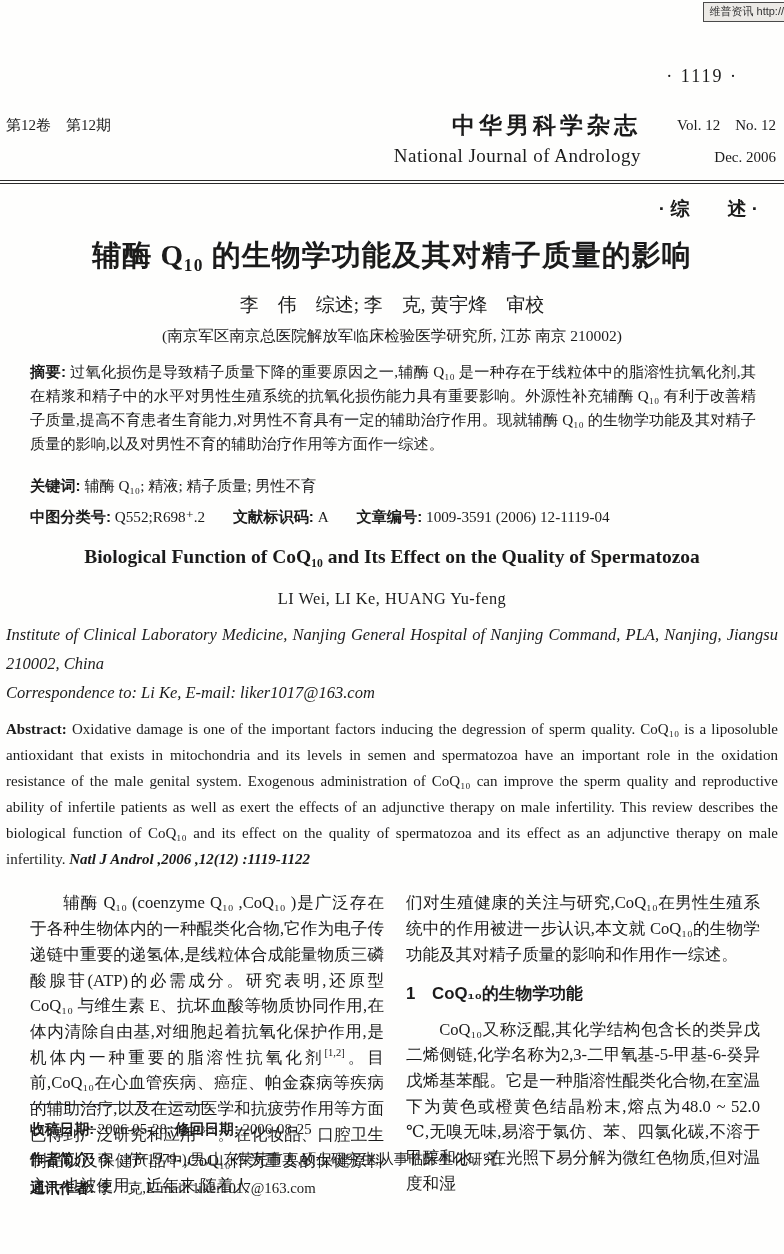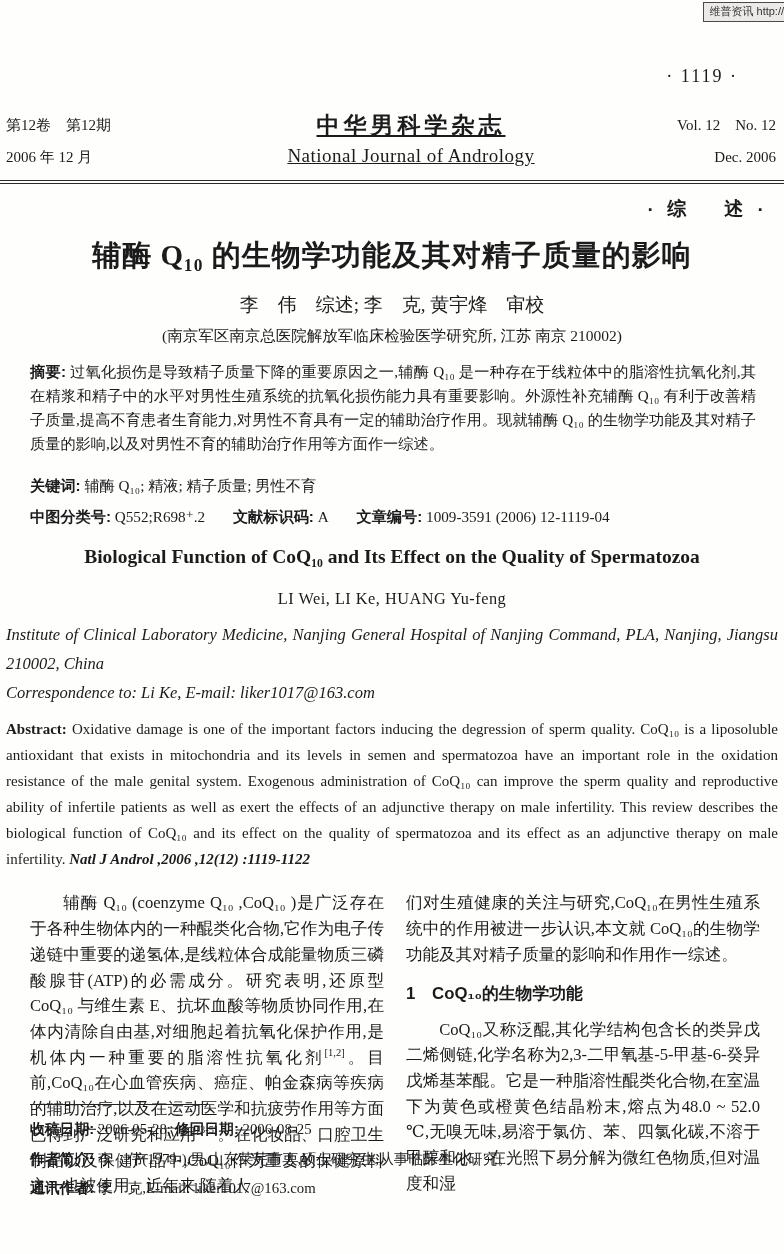--- a/index.html
+++ b/index.html
@@ -22,32 +22,32 @@
   }
   .page-number{
     position:absolute;top:66px;right:46px;
     font-size:18px;letter-spacing:2px;
   }
   .header-row{
     display:flex;align-items:flex-start;
     padding:110px 8px 0 6px;
   }
   .header-left{width:175px;font-size:15px;line-height:2.1;white-space:nowrap;}
-  .header-center{flex:1;text-align:center;text-decoration:underline;}
+  .header-center{flex:1;text-align:right;}
   .journal-cn{font-size:23px;font-weight:bold;letter-spacing:4px;}
   .journal-en{font-size:19px;margin-top:4px;letter-spacing:0.5px;}
   .header-right{width:135px;text-align:right;font-size:15px;line-height:2.1;white-space:nowrap;}
   .double-rule{
     margin-top:7px;height:2px;
     border-top:1.5px solid #2b2b2b;border-bottom:1px solid #2b2b2b;
   }
   .section-banner{
-    margin-top:12px;text-align:right;padding-right:18px;
+    margin-top:12px;text-align:right;padding-right:26px;
     font-weight:bold;font-size:19px;
-    font-family:Liberation Mono, monospace;
+    font-family:Liberation Sans, sans-serif;
   }
   .title-cn{
     margin-top:14px;text-align:center;
     font-size:29px;font-weight:600;letter-spacing:1px;
   }
   .authors-cn{margin-top:16px;text-align:center;font-size:19px;}
   .affiliation-cn{margin-top:8px;text-align:center;font-size:15.5px;}
   .cn-block{
     margin:13px 28px 0 30px;
     font-size:15.2px;line-height:1.58;text-align:justify;
@@ -97,21 +97,20 @@
 
 <div class="page">
 
   <div class="watermark">维普资讯 http://w</div>
 
   <div class="page-number">· 1119 ·</div>
 
   <div class="header-row">
     <div class="header-left">
       <div>第12卷　第12期</div>
-      <div>2006 年 12 月</div>
     </div>
     <div class="header-center">
       <div class="journal-cn">中华男科学杂志</div>
       <div class="journal-en">National Journal of Andrology</div>
     </div>
     <div class="header-right">
       <div>Vol. 12　No. 12</div>
       <div>Dec.  2006</div>
     </div>
   </div>

